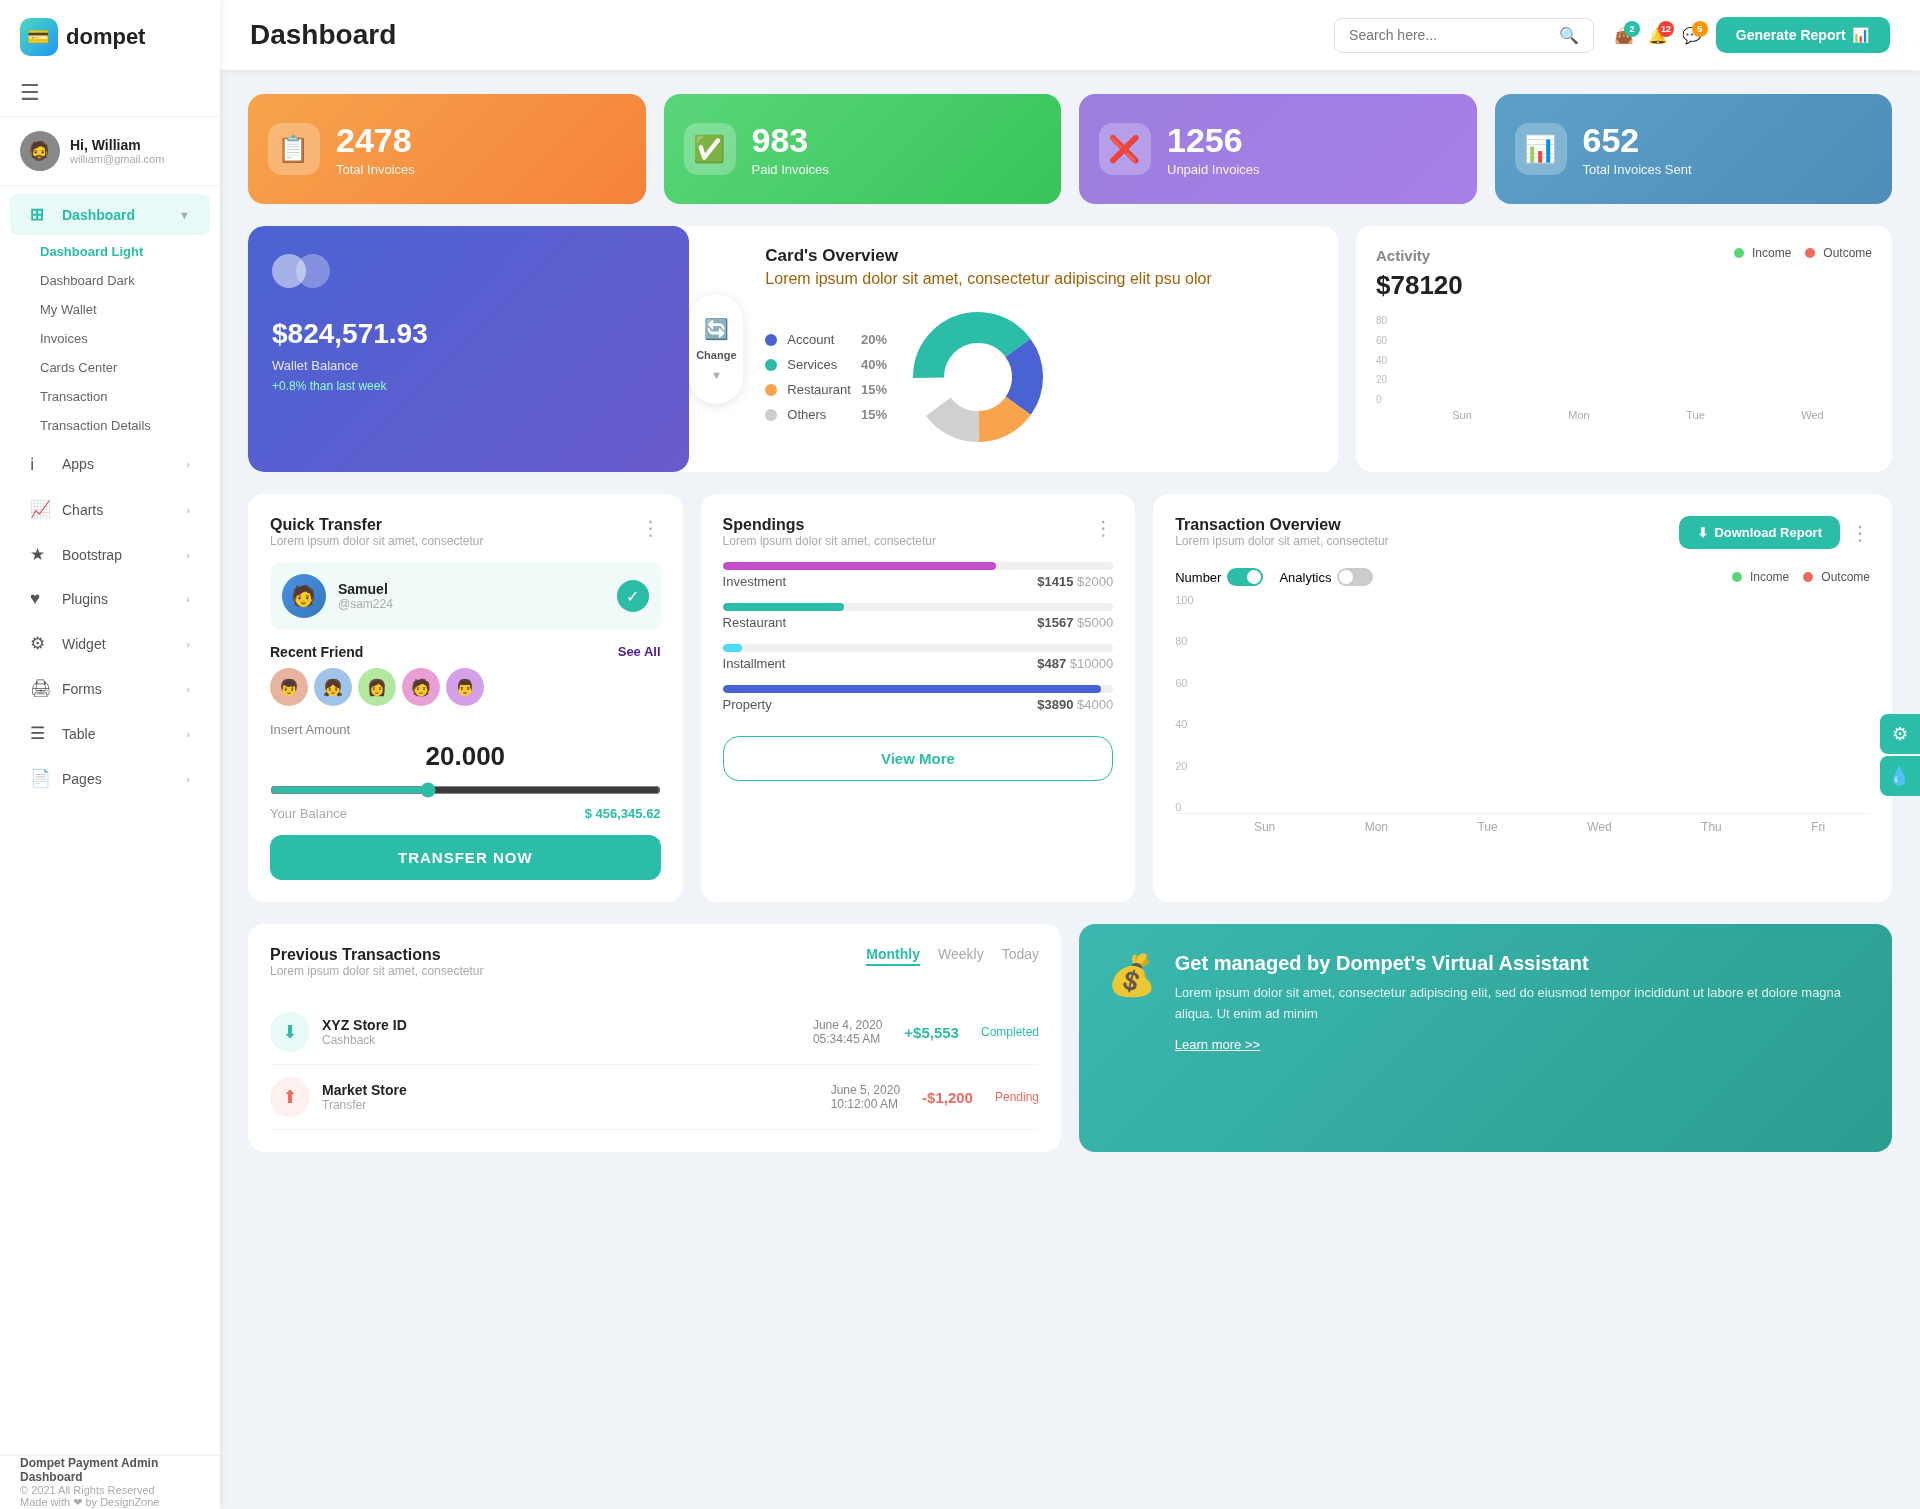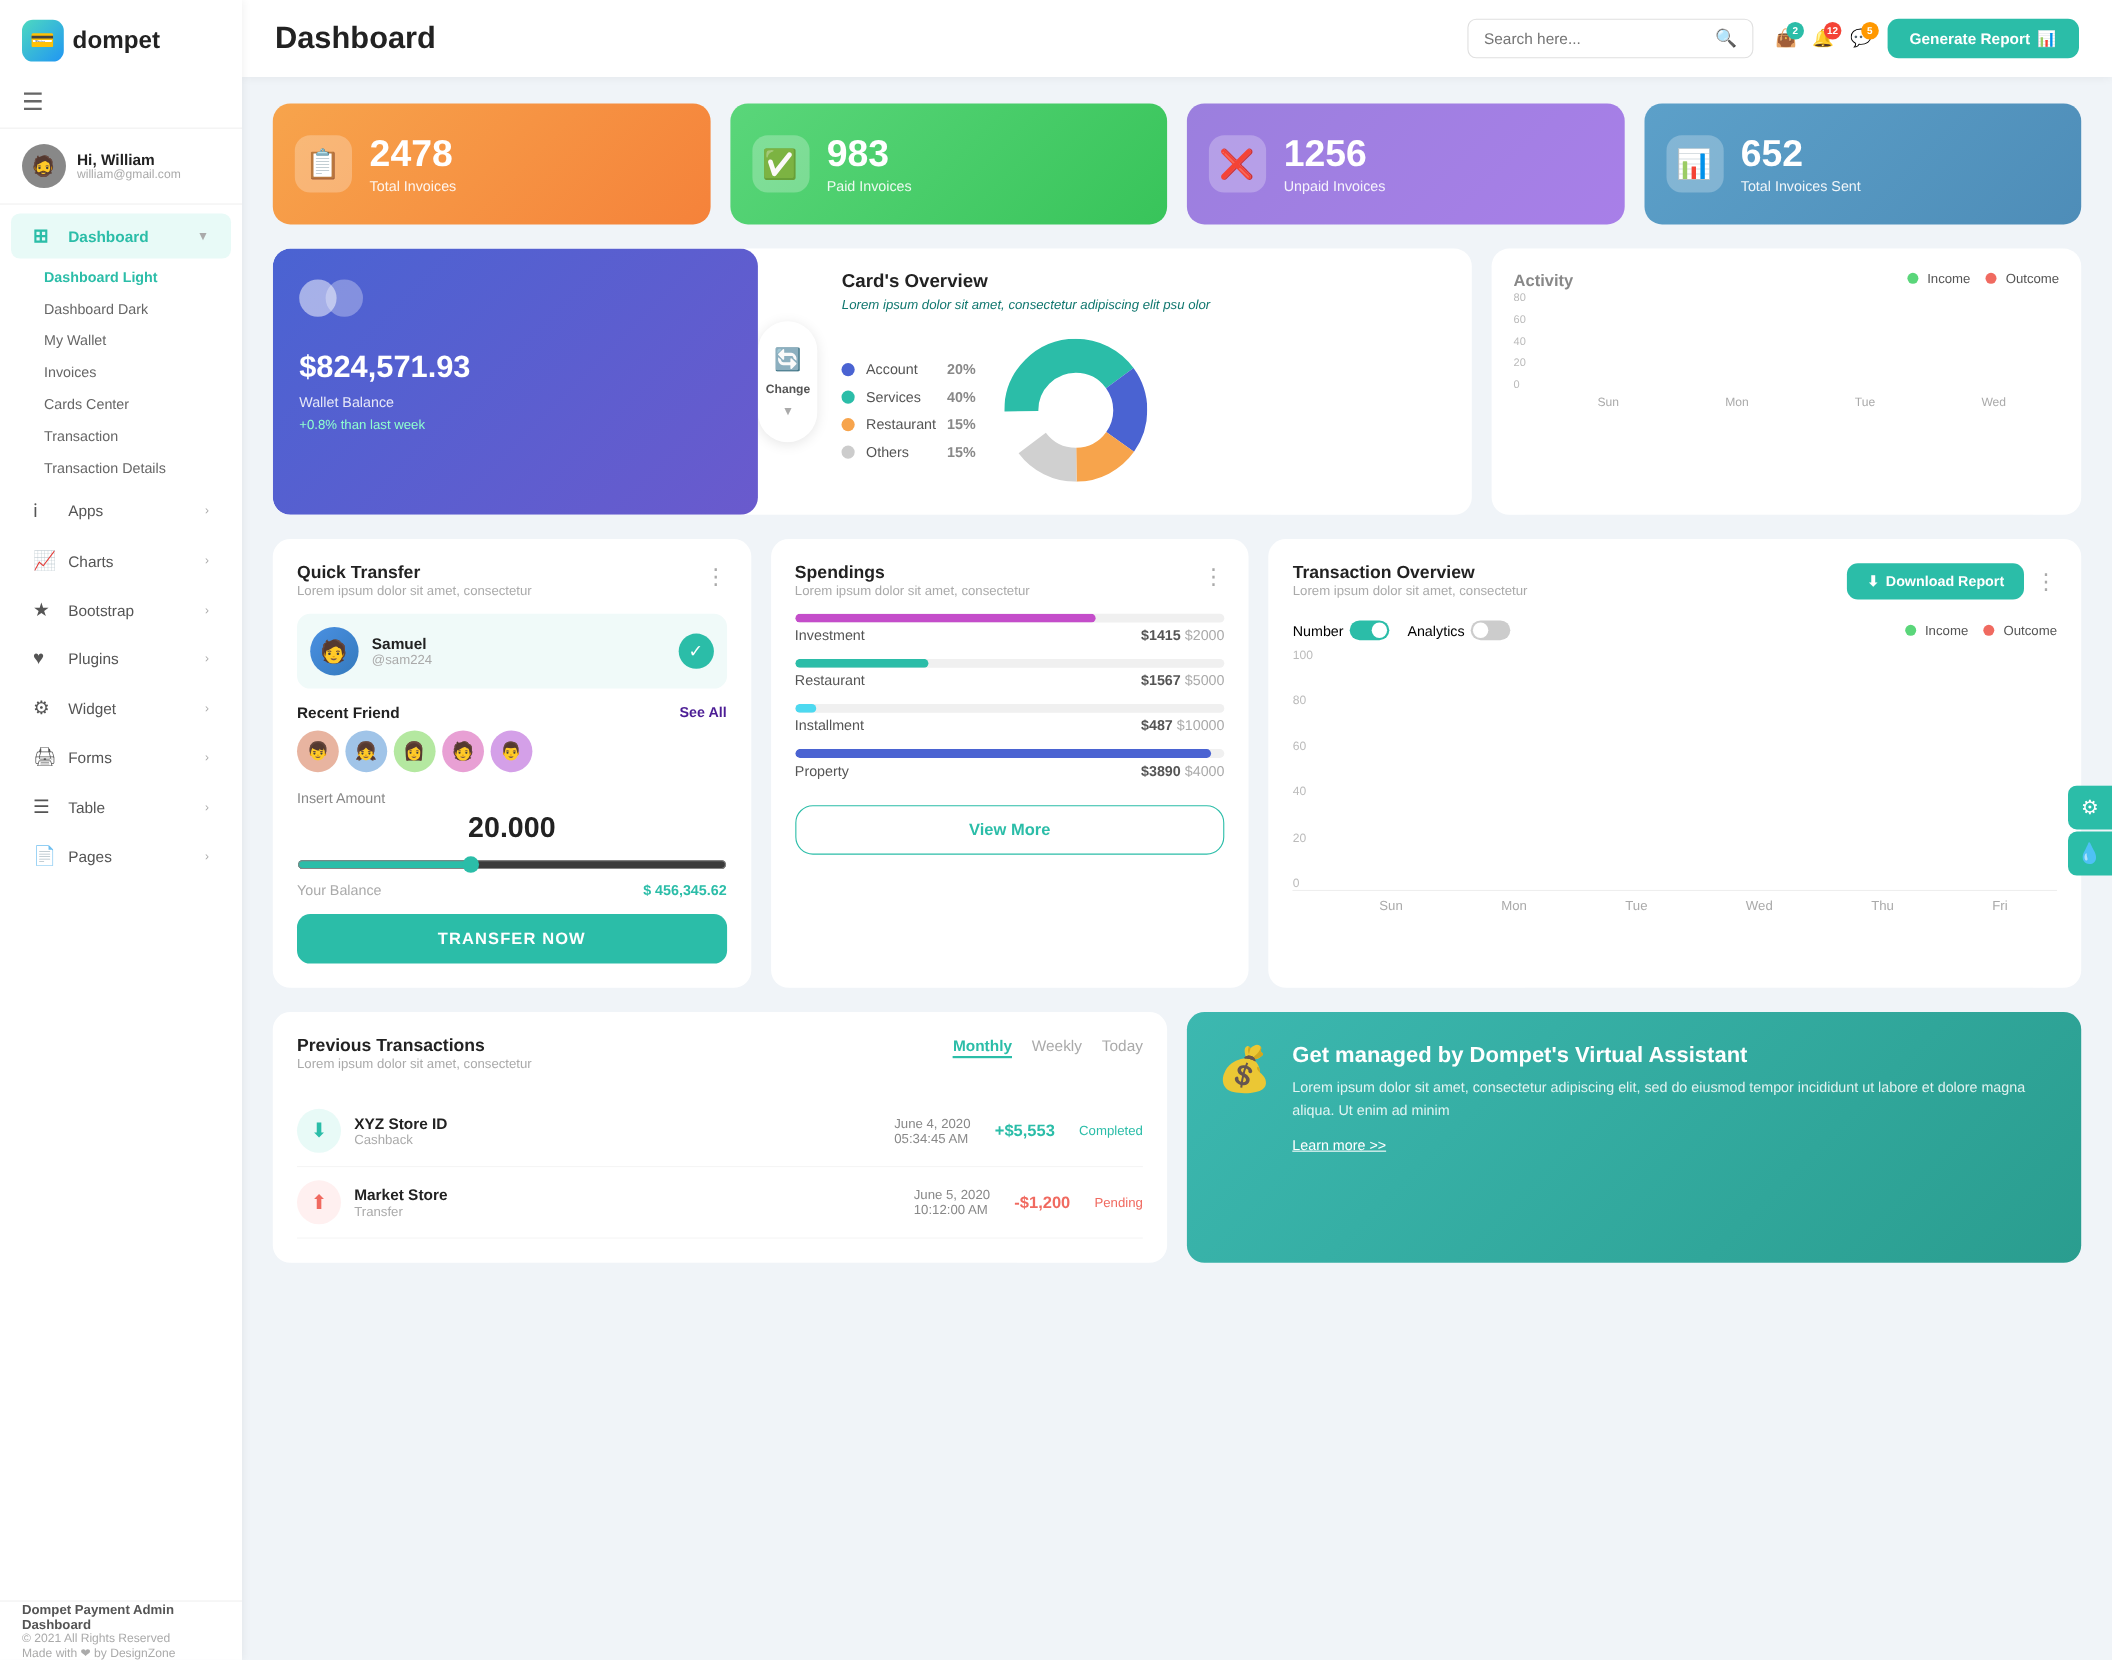--- a/index.html
+++ b/index.html
@@ -78,21 +78,21 @@
     .wallet-change { font-size: 12px; color: #8fffcf; margin-top: 6px; }
 
     
     .change-btn-wrap { display: flex; align-items: center; }
     .change-btn { background: #fff; border-radius: 50px; width: 54px; padding: 18px 10px; display: flex; flex-direction: column; align-items: center; justify-content: center; gap: 8px; cursor: pointer; box-shadow: 0 2px 12px rgba(0,0,0,0.1); font-size: 11px; color: #555; font-weight: 600; height: 110px; }
     .change-icon { font-size: 20px; }
 
     
     .cards-overview { flex: 1.4; padding: 20px 22px; }
     .cards-overview h3 { font-size: 17px; font-weight: 700; color: #222; margin-bottom: 4px; }
-    .cards-desc { font-size: 12px; color: #0f766e; margin-bottom: 14px; font-style: italic; }
+    .cards-desc { font-size: 16px; color: #a16207; margin-bottom: 14px; }
     .overview-rows { display: flex; flex-direction: column; gap: 10px; }
     .ov-row { display: flex; align-items: center; gap: 10px; font-size: 13px; }
     .ov-dot { width: 12px; height: 12px; border-radius: 50%; }
     .ov-label { flex: 1; color: #555; }
     .ov-pct { color: #888; font-weight: 600; }
     .pie-wrap { display: flex; align-items: center; justify-content: center; padding: 10px; }
 
     
     .activity-panel { background: #fff; border-radius: 16px; padding: 20px; }
     .activity-amount { font-size: 26px; font-weight: 700; color: #222; margin: 6px 0 14px; }
@@ -383,20 +383,21 @@
             <span class="leg-item">
               <span class="legend-dot" style="background:#5ad67a"></span>
               <span>Income</span>
             </span>
             <span class="leg-item">
               <span class="legend-dot" style="background:#f06a60"></span>
               <span>Outcome</span>
             </span>
           </div>
         </div>
+        <div class="activity-amount">$78120</div>
 
         <div style="display:flex;gap:4px;align-items:flex-end;height:90px;padding-left:28px;position:relative;">
           <div style="position:absolute;left:0;top:0;height:100%;display:flex;flex-direction:column;justify-content:space-between;font-size:10px;color:#bbb;padding-bottom:0;">
             <span>80</span>
               <span>60</span>
               <span>40</span>
               <span>20</span>
               <span>0</span>
           </div>
 

